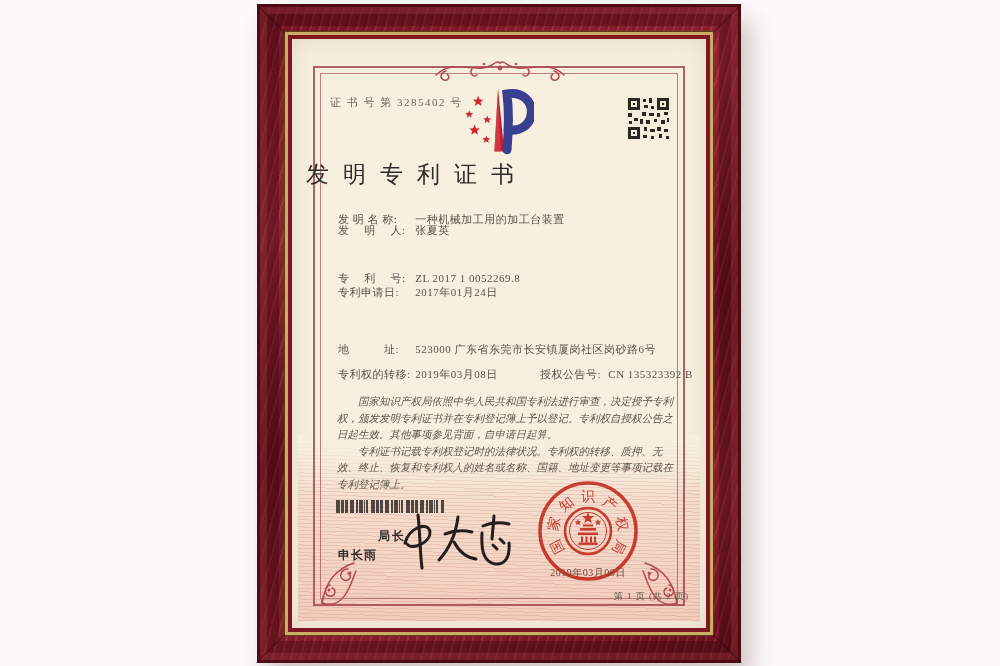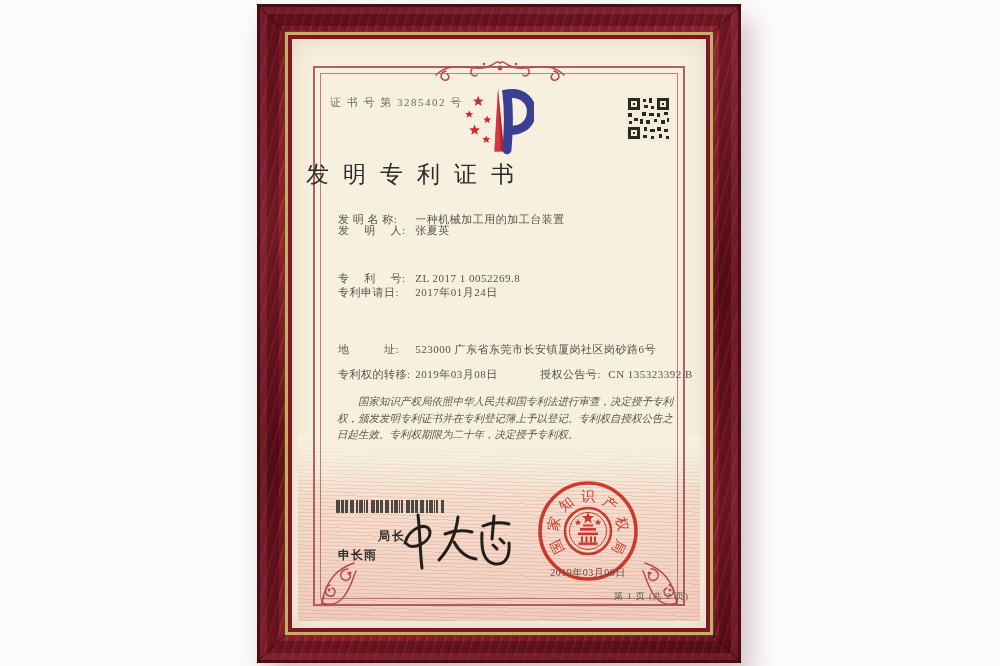--- a/index.html
+++ b/index.html
@@ -250,21 +250,22 @@
           <div class="row r7">
             <span class="lbl">专利权的转移:</span>
             <span class="val">2019年03月08日</span>
             <span class="grant">
               <span class="lbl">授权公告号:</span>
               <span class="val">CN 135323392 B</span>
             </span>
           </div>
 
           <div class="body-text">
-            <p>国家知识产权局依照中华人民共和国专利法进行审查，决定授予专利权，颁发发明专利证书并在专利登记簿上予以登记。专利权自授权公告之日起生效。专利权期限为二十年，决定授予专利权。</p>
+            <p>国家知识产权局依照中华人民共和国专利法进行审查，决定授予专利权，颁发发明专利证书并在专利登记簿上予以登记。专利权自授权公告之日起生效。其他事项参见背面，自申请日起算。</p>
+            <p>专利证书记载专利权登记时的法律状况。专利权的转移、质押、无效、终止、恢复和专利权人的姓名或名称、国籍、地址变更等事项记载在专利登记簿上。</p>
           </div>
 
           <div class="barcode"></div>
           <div class="director-label">局长</div>
           <div class="director-name">申长雨</div>
 
           <svg class="signature" viewBox="0 0 118 64">
             <g fill="none" stroke="#26231f" stroke-width="3" stroke-linecap="round">
               <path d="M8,34 C12,18 32,12 33,23 C34,33 15,42 10,35"></path>
               <path d="M21,6 C23,22 23,44 25,59"></path>

